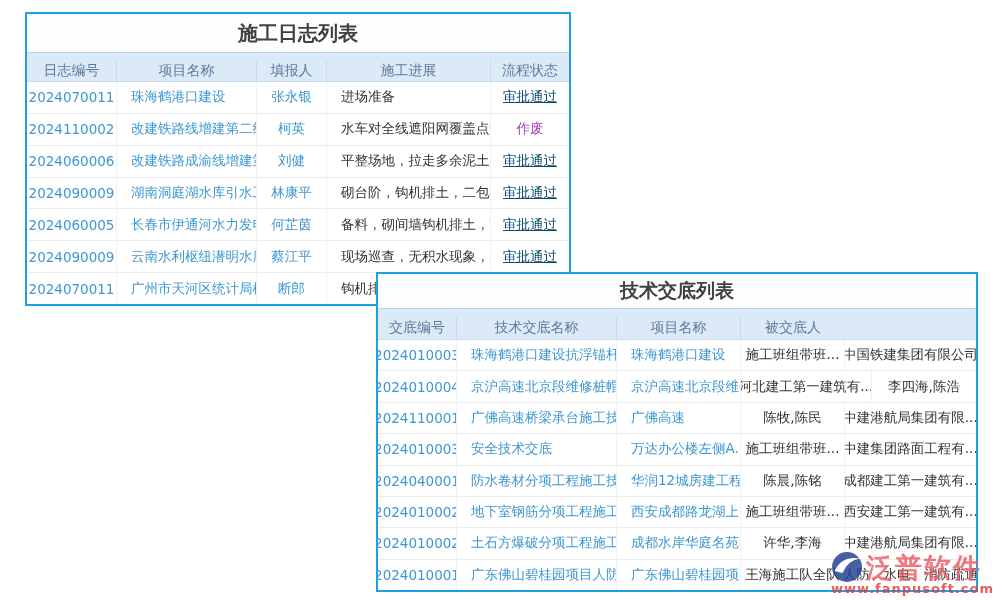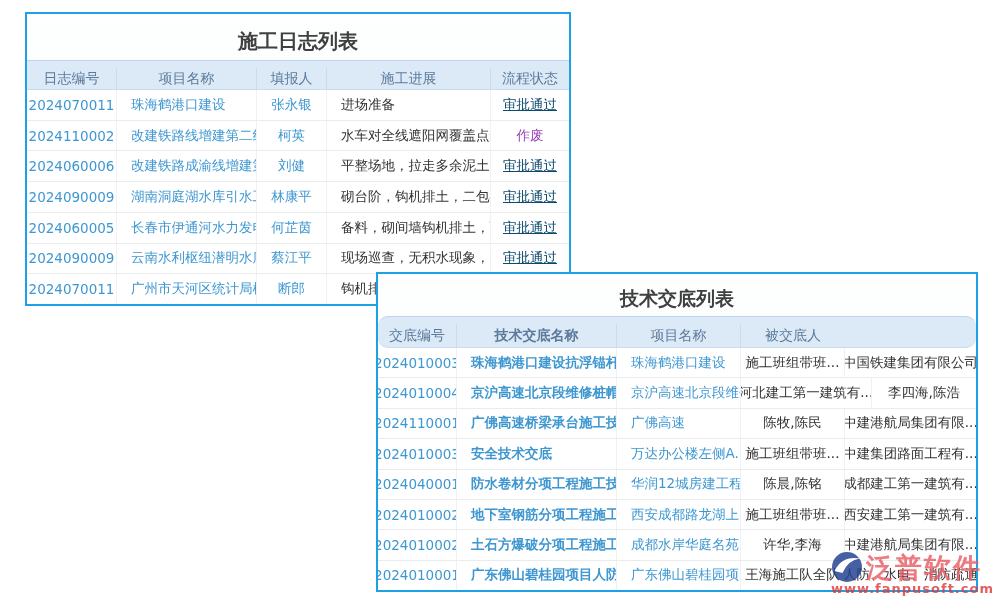--- a/index.html
+++ b/index.html
@@ -8,30 +8,30 @@
     font-family:"DejaVu Sans","Liberation Sans",sans-serif;
   }
   .card{
     position:absolute;background:#ffffff;border:2px solid #1CA0E6;
     box-sizing:border-box;display:flex;flex-direction:column;
   }
   .log-card{left:25px;top:12px;width:546px;height:294px;z-index:1;}
   .disc-card{left:376px;top:272px;width:602px;height:320px;z-index:2;}
   .card-title{
     display:flex;align-items:center;justify-content:center;
-    font-weight:bold;color:#404040;flex:0 0 auto;background:#fdfefe;margin-top:8px;
+    font-weight:bold;color:#404040;flex:0 0 auto;background:#fdfefe;
   }
   .log-card .card-title{height:38px;font-size:20px;}
   .disc-card .card-title{height:34px;font-size:19px;border-radius:7px;}
   .thead{
     display:flex;background:#DCEAF7;flex:0 0 auto;
     border-top:1px solid #BAD4EA;border-bottom:1px solid #C7DCEF;box-sizing:border-box;
   }
   .log-card .thead{height:30px;}
-  .disc-card .thead{height:32px;border-radius:10px;}
+  .disc-card .thead{height:32px;}
   .hcell{
     display:flex;align-items:center;justify-content:center;
     color:#5B7B9C;font-size:14px;border-right:1px solid #C7DCEF;box-sizing:border-box;
     overflow:hidden;white-space:nowrap;margin-top:7px;
   }
   .hcell:last-child{border-right:none;}
   .tbody{flex:1 1 auto;display:flex;flex-direction:column;}
   .trow{flex:1 1 0;display:flex;border-bottom:1px solid #EBEBEB;box-sizing:border-box;background:#ffffff;}
   .trow:last-child{border-bottom:none;}
   .cell{
@@ -42,21 +42,21 @@
   .cell:last-child{border-right:none;}
   .center{justify-content:center;}
   .left{justify-content:flex-start;padding-left:14px;}
   .link{color:#3E97D1;cursor:pointer;}
   .text{color:#333333;}
   .st-approved{color:#0c4a6e;text-decoration:underline;}
   .st-void{color:#9B43B6;}
   
   .log-c0{width:90px;}.log-c1{width:140px;}.log-c2{width:70px;}.log-c3{width:164px;}.log-c4{width:78px;}
   
-  .disc-c0{width:79px;}.disc-c1{width:160px;font-weight:bold;}.disc-c2{width:124px;}.disc-c3{width:104px;}.disc-c4{width:131px;}
+  .disc-c0{width:79px;}.disc-c1{width:160px;}.disc-c2{width:124px;}.disc-c3{width:104px;}.disc-c4{width:131px;}
   
   .watermark{position:absolute;right:6px;bottom:4px;z-index:3;opacity:0.82;pointer-events:none;}
   .wm-top{display:flex;align-items:center;gap:3px;}
   .wm-brand{font-size:27px;font-weight:bold;color:#E85D66;letter-spacing:2px;line-height:1;}
   .wm-url{font-size:13px;color:#E03A3A;font-weight:bold;text-align:center;margin-top:-2px;letter-spacing:1px;}
   .wm-logo{display:inline-flex;width:32px;height:32px;}
 </style>
 </head>
 <body>
 

